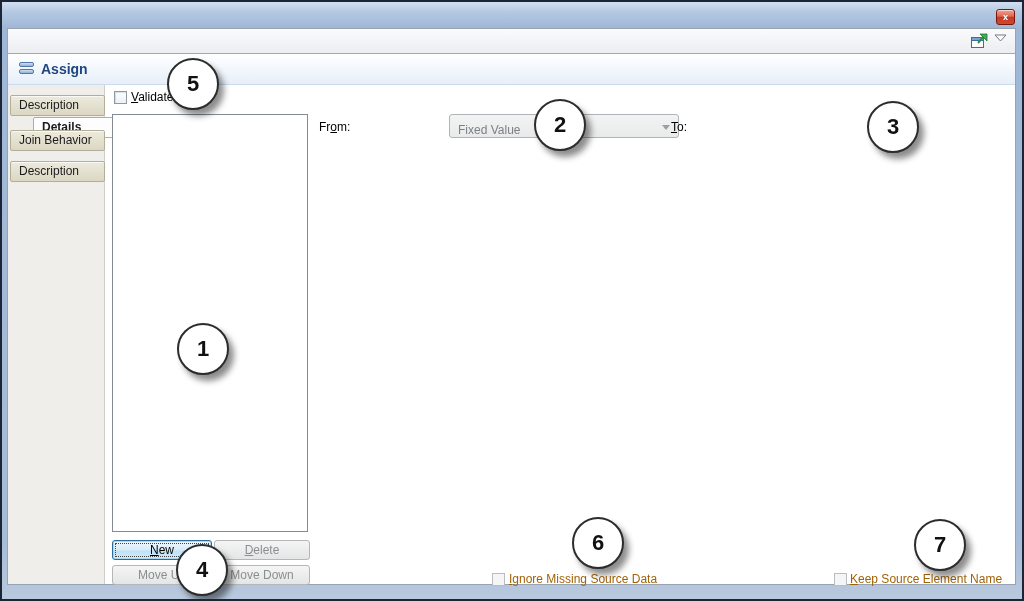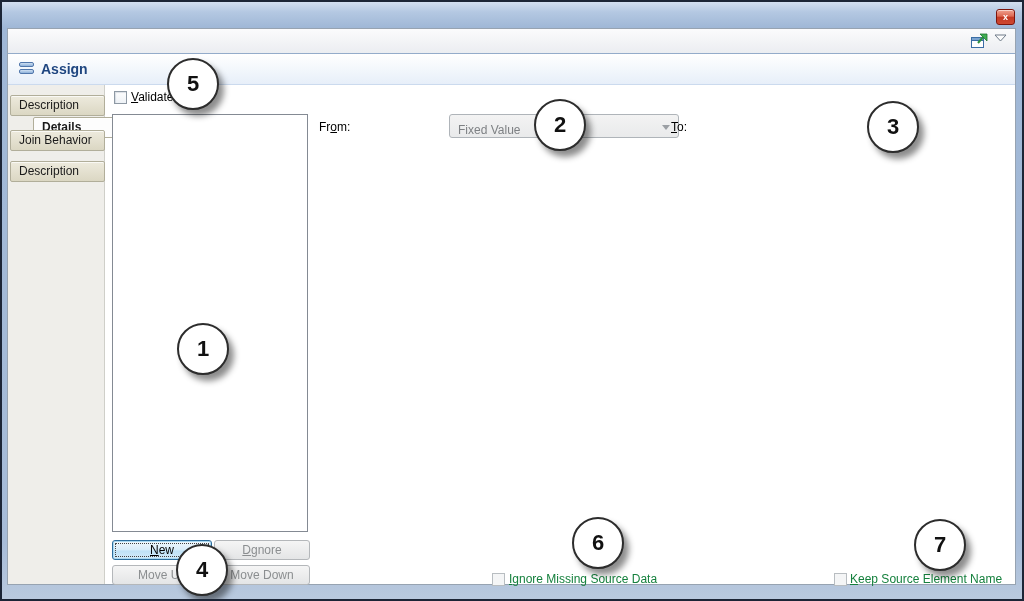--- a/index.html
+++ b/index.html
@@ -78,21 +78,21 @@
   }
 
   
   .cb {
     position:absolute; width:13px; height:13px;
     border:1px solid #8e99a4; background: linear-gradient(#fdfdfd,#eef2f6);
     box-shadow: inset 1px 1px 1px rgba(120,140,160,.25);
   }
   .cb.disabled { border-color:#b8bdc1; background:#f4f5f6; box-shadow:none; }
   .lbl { position:absolute; font-size:12px; color:#000; white-space:nowrap; }
-  .lbl.disabled { color:#15803d; }
+  .lbl.disabled { color:#a16207; }
   .mn { text-decoration: underline; }
 
   .listbox {
     position:absolute; left:104px; top:85px; width:196px; height:418px;
     background:#fff; border:1px solid #848a93;
   }
 
   .btn {
     position:absolute; height:20px; border:1px solid #b4b7ba; border-radius:3px;
     background: linear-gradient(#f5f5f5,#e4e5e6);
@@ -173,21 +173,21 @@
     </div>
 
     <span class="cb" style="left:106px; top:62px"></span>
     <span class="lbl" style="left:123px; top:61px"><span class="mn">V</span><span>alidate</span></span>
 
     <div class="listbox"></div>
     <div class="btn primary" style="left:104px; top:511px; width:100px">
         <span><span class="mn">N</span><span>ew</span></span>
       </div>
     <div class="btn" style="left:206px; top:511px; width:96px">
-        <span><span class="mn">D</span><span>gnore</span></span>
+        <span><span class="mn">D</span><span>elete</span></span>
       </div>
     <div class="btn" style="left:104px; top:536px; width:100px">Move Up</div>
     <div class="btn" style="left:206px; top:536px; width:96px">Move Down</div>
 
     <span class="lbl" style="left:311px; top:91px"><span>Fr</span><span class="mn">o</span><span>m:</span></span>
     <div class="combo" style="left:413px; top:85px; width:230px">
       <span>Fixed Value</span>
       <span class="arrow"></span>
     </div>
     <span class="lbl" style="left:663px; top:91px"><span class="mn">T</span><span>o:</span></span>

